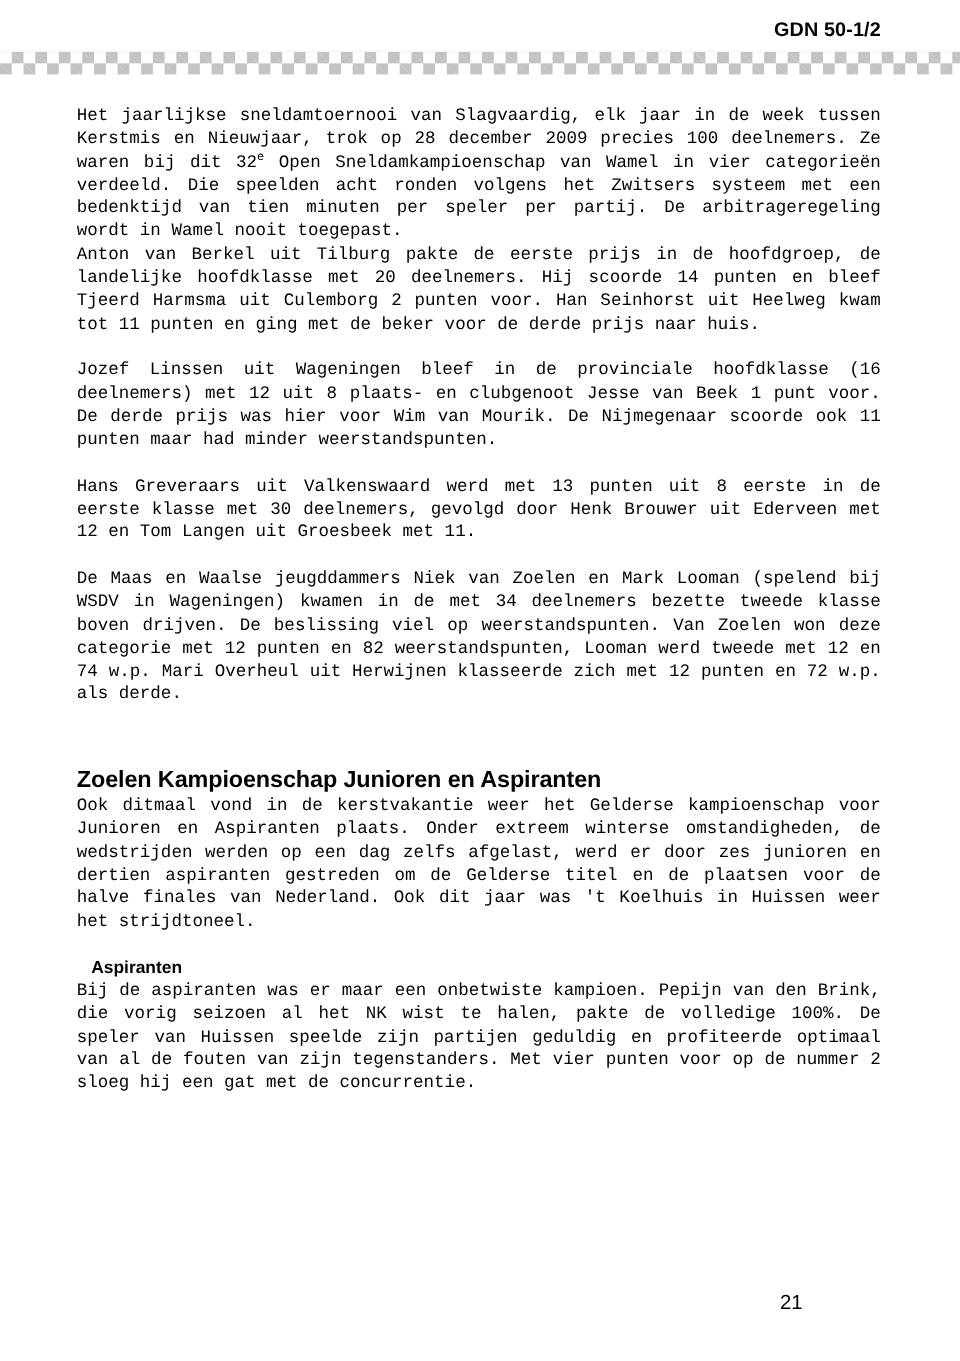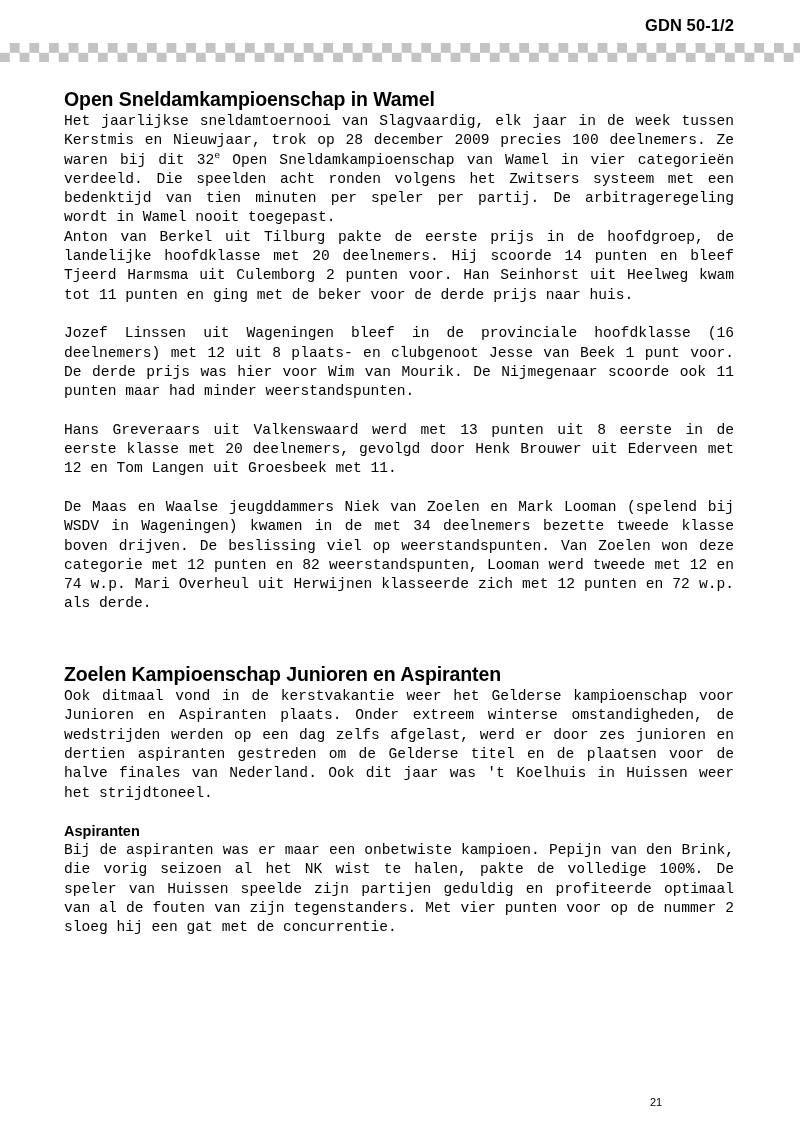--- a/index.html
+++ b/index.html
@@ -70,21 +70,21 @@
   }
   .byline {
     font-size: 14.5px;
     line-height: 18px;
     margin: 0 0 20px 0;
   }
   h3.sub-head {
     font-size: 14.5px;
     font-weight: bold;
     line-height: 19px;
-    margin: 0 0 0 0;
+    margin: 0 0 0 12px;
   }
   p.body-text {
     font-size: 14.6px;
     line-height: 19.3px;
     margin: 0;
     text-align: justify;
     text-justify: inter-word;
     hyphens: none;
     font-family: Liberation Mono, monospace;
   }
@@ -103,50 +103,49 @@
   
   .page-footer {
     position: absolute;
     left: 0;
     top: 1077px;
     width: 800px;
   }
   .page-number {
     position: absolute;
     left: 650px;
-    top: 16px;
-    font-size: 11px;
+    top: 0;
+    font-size: 17px;
     line-height: 18px;
   }
 </style>
 </head>
 <body>
 
 <div class="page">
 
   <div class="page-header">
     <div class="header-title">GDN 50-1/2</div>
     <div class="checker-rule"></div>
   </div>
 
   <div class="content">
 
-    <h1 class="article-title">Open Sneldamkampioenschap in Wamel</h1>
 
     <p class="body-text"><span>Het jaarlijkse sneldamtoernooi van Slagvaardig, elk jaar in de week tussen Kerstmis en Nieuwjaar, trok op 28 december 2009 precies 100 deelnemers. Ze waren bij dit 32</span><sup>e</sup><span> Open Sneldamkampioenschap van Wamel in vier categorieën verdeeld. Die speelden acht ronden volgens het Zwitsers systeem met een bedenktijd van tien minuten per speler per partij. De arbitrageregeling wordt in Wamel nooit toegepast.</span></p>
 
     <p class="body-text">Anton van Berkel uit Tilburg pakte de eerste prijs in de hoofdgroep, de landelijke hoofdklasse met 20 deelnemers. Hij scoorde 14 punten en bleef Tjeerd Harmsma uit Culemborg 2 punten voor. Han Seinhorst uit Heelweg kwam tot 11 punten en ging met de beker voor de derde prijs naar huis.</p>
 
     <div class="gap"></div>
 
     <p class="body-text">Jozef Linssen uit Wageningen bleef in de provinciale hoofdklasse (16 deelnemers) met 12 uit 8 plaats- en clubgenoot Jesse van Beek 1 punt voor. De derde prijs was hier voor Wim van Mourik. De Nijmegenaar scoorde ook 11 punten maar had minder weerstandspunten.</p>
 
     <div class="gap"></div>
 
-    <p class="body-text">Hans Greveraars uit Valkenswaard werd met 13 punten uit 8 eerste in de eerste klasse met 20 deelnemers, gevolgd door Henk Brouwer uit Ederveen met 12 en Tom Langen uit Groesbeek met 11.</p>
+    <p class="body-text">Hans Greveraars uit Valkenswaard werd met 13 punten uit 8 eerste in de eerste klasse met 30 deelnemers, gevolgd door Henk Brouwer uit Ederveen met 12 en Tom Langen uit Groesbeek met 11.</p>
 
     <div class="gap"></div>
 
     <p class="body-text">De Maas en Waalse jeugddammers Niek van Zoelen en Mark Looman (spelend bij WSDV in Wageningen) kwamen in de met 34 deelnemers bezette tweede klasse boven drijven. De beslissing viel op weerstandspunten. Van Zoelen won deze categorie met 12 punten en 82 weerstandspunten, Looman werd tweede met 12 en 74 w.p. Mari Overheul uit Herwijnen klasseerde zich met 12 punten en 72 w.p. als derde.</p>
 
     <div class="gap"></div>
 
 
     <div class="gap-section"></div>
 

